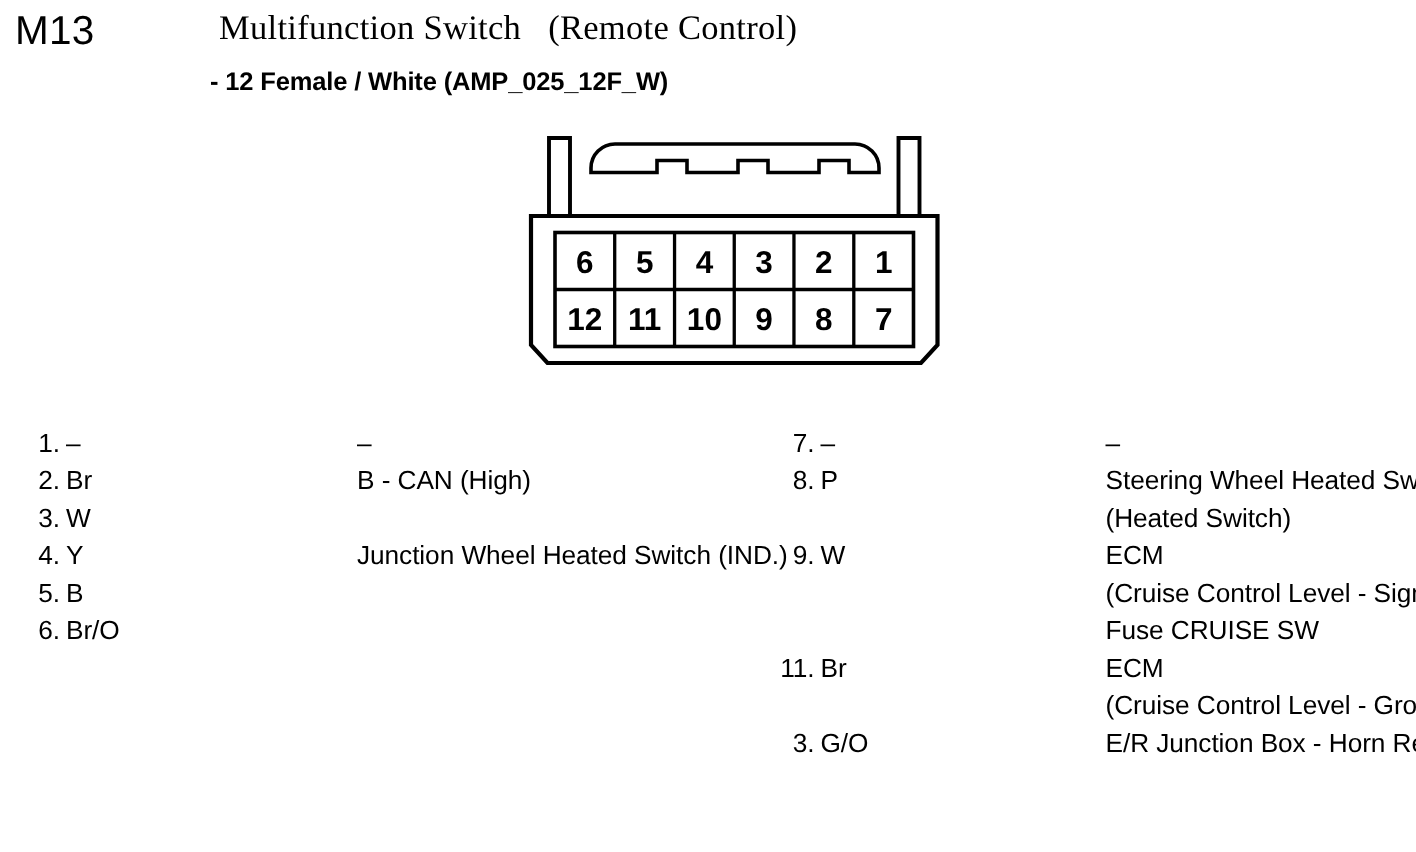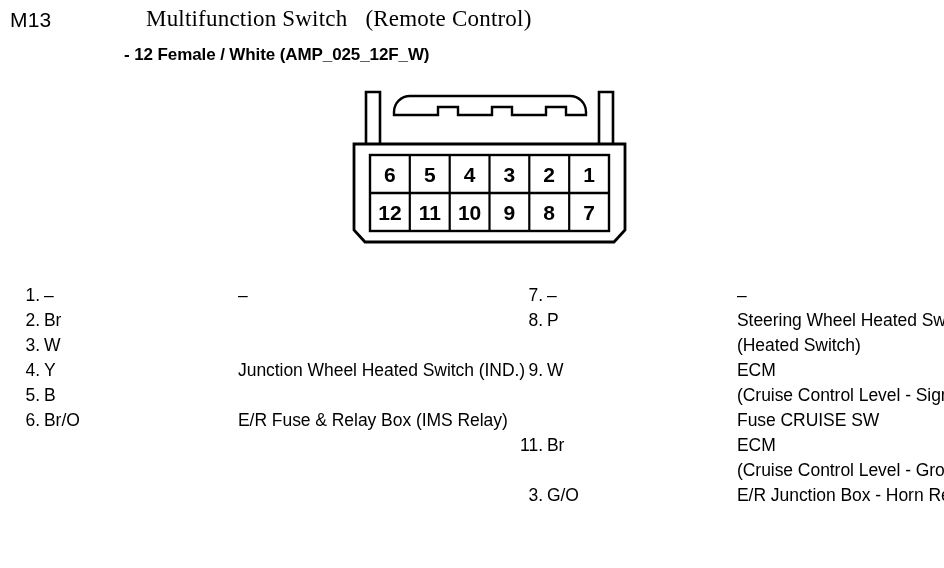--- a/index.html
+++ b/index.html
@@ -18,39 +18,39 @@
     -webkit-font-smoothing: antialiased;
   }
 
   
   #header-block { position: absolute; left: 0; top: 0; width: 944px; }
 
   #connector-code {
     position: absolute;
     left: 10px;
     top: 6px;
-    font-size: 21px;
+    font-size: 27px;
     line-height: 28px;
     letter-spacing: 0.2px;
     white-space: nowrap;
   }
   #connector-title {
     position: absolute;
     left: 146px;
     top: 5px;
     font-size: 23px;
     line-height: 28px;
     letter-spacing: 0.2px;
     white-space: nowrap;
     font-family: Liberation Serif, serif;
   }
   #connector-title .title-gap { display: inline-block; width: 18px; }
   #connector-subtitle {
     position: absolute;
-    left: 124px;
+    left: 140px;
     top: 44px;
     font-size: 17px;
     line-height: 21px;
     font-weight: bold;
     letter-spacing: -0.1px;
     white-space: nowrap;
   }
 
   
   #connector-diagram {
@@ -181,38 +181,38 @@
 
 <div class="pin-column" id="pin-column-left">
     <div class="pin-row">
       <span class="pin-index">1.</span>
       <span class="pin-color">–</span>
       <span class="pin-desc">–</span>
     </div>
     <div class="pin-row">
       <span class="pin-index">2.</span>
       <span class="pin-color">Br</span>
+      <span class="pin-desc">B - CAN (High)</span>
     </div>
     <div class="pin-row">
       <span class="pin-index">3.</span>
       <span class="pin-color">W</span>
     </div>
     <div class="pin-row">
       <span class="pin-index">4.</span>
       <span class="pin-color">Y</span>
       <span class="pin-desc">Junction Wheel Heated Switch (IND.)</span>
     </div>
     <div class="pin-row">
       <span class="pin-index">5.</span>
       <span class="pin-color">B</span>
     </div>
     <div class="pin-row">
       <span class="pin-index">6.</span>
       <span class="pin-color">Br/O</span>
-      <span class="pin-desc">E/R Fuse &amp; Relay Box (IMS Relay)</span>
     </div>
   </div>
 <div class="pin-column" id="pin-column-right">
     <div class="pin-row">
       <span class="pin-index">7.</span>
       <span class="pin-color">–</span>
       <span class="pin-desc">–</span>
     </div>
     <div class="pin-row">
       <span class="pin-index">8.</span>

